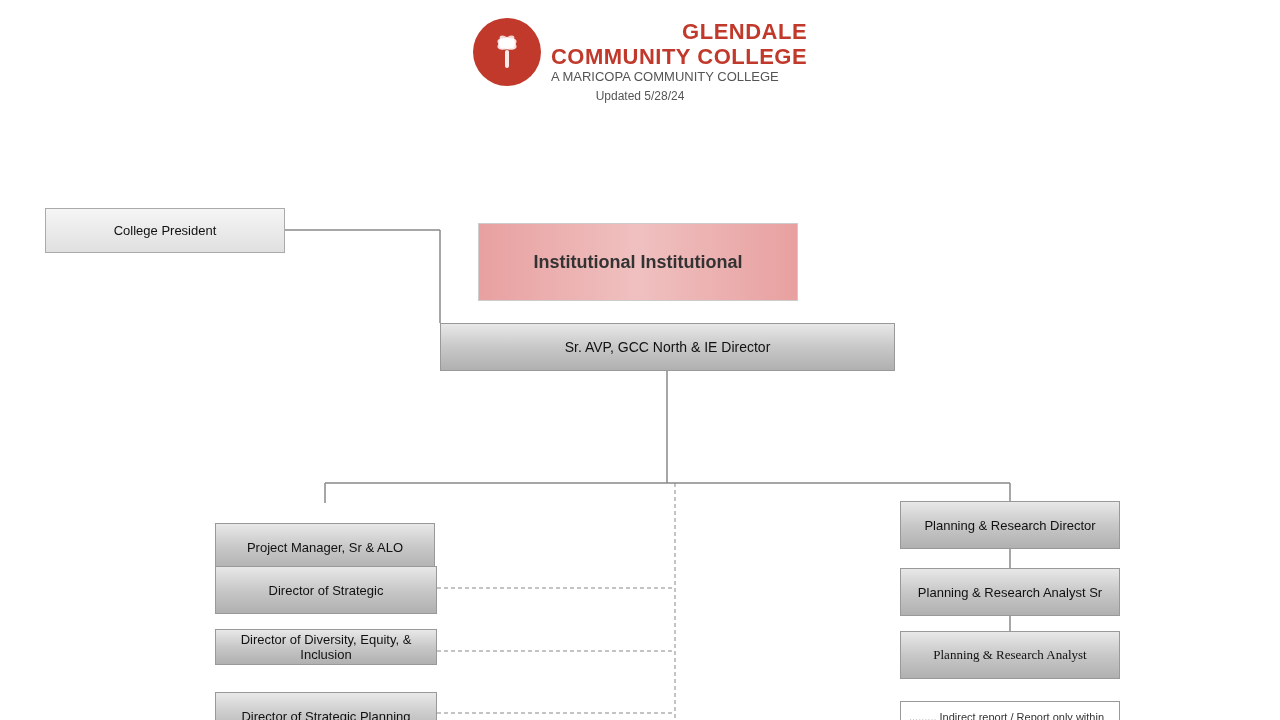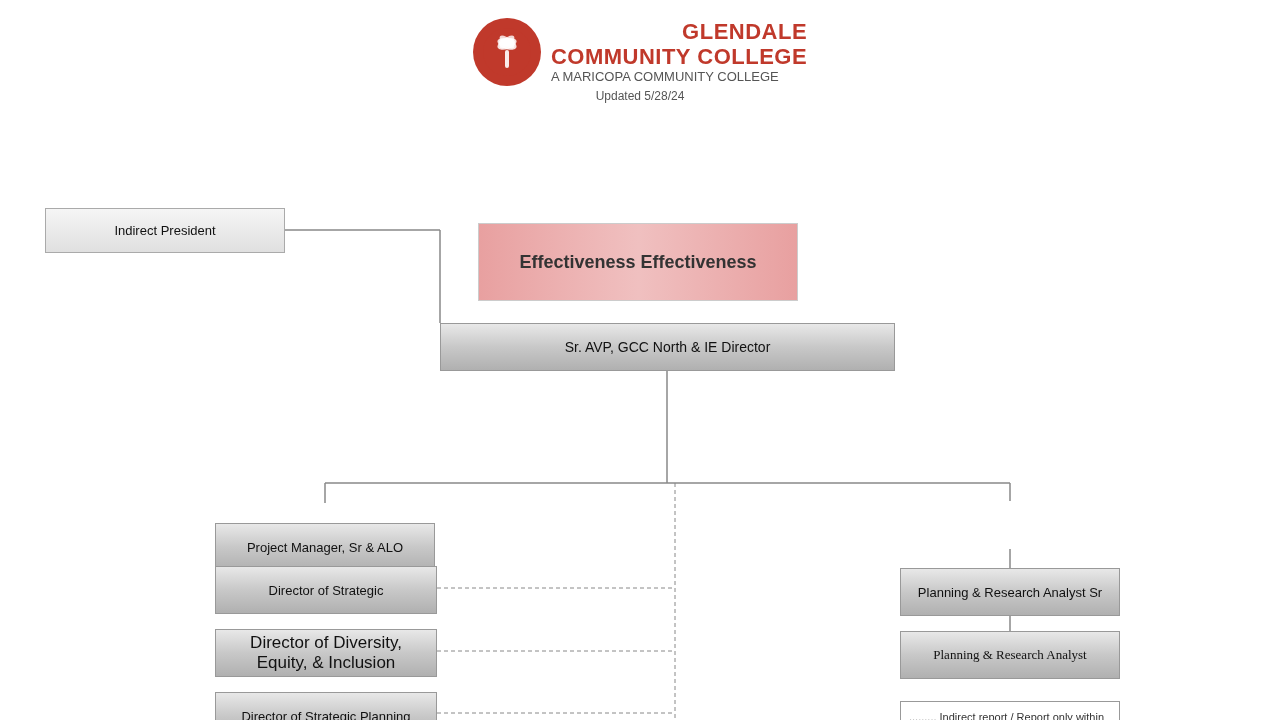--- a/index.html
+++ b/index.html
@@ -174,47 +174,50 @@
     <line x1="437" y1="480" x2="675" y2="480" stroke="#888" stroke-width="1" stroke-dasharray="4,3"></line>
 
     <line x1="437" y1="543" x2="675" y2="543" stroke="#888" stroke-width="1" stroke-dasharray="4,3"></line>
 
     <line x1="437" y1="605" x2="675" y2="605" stroke="#888" stroke-width="1" stroke-dasharray="4,3"></line>
 
     <line x1="675" y1="375" x2="675" y2="610" stroke="#888" stroke-width="1" stroke-dasharray="4,3"></line>
   </svg>
 
   <div class="box box-light" style="left:45px; top:100px; width:240px; height:45px; font-size:13px;">
-    <span>Indirect President</span>
+    <span>College President</span>
   </div>
 
   <div class="box box-pink" style="left:478px; top:115px; width:320px; height:78px;">
-    <span>Effectiveness Effectiveness</span>
+    <span>Institutional Institutional</span>
   </div>
 
   <div class="box" style="left:440px; top:215px; width:455px; height:48px; font-size:14px;">
     <span>Sr. AVP, GCC North &amp; IE Director</span>
   </div>
 
   <div class="box" style="left:215px; top:415px; width:220px; height:48px; font-size:13px;">
     <span>Project Manager, Sr &amp; ALO</span>
   </div>
 
   <div class="box" style="left:215px; top:458px; width:222px; height:48px; font-size:13px;">
     <span>Director of Strategic</span>
   </div>
 
-  <div class="box" style="left:215px; top:521px; width:222px; height:48px; font-size:17px;">
+  <div class="box" style="left:215px; top:521px; width:222px; height:36px; font-size:13px;">
     <span>Director of Diversity, Equity, &amp; Inclusion</span>
   </div>
 
   <div class="box" style="left:215px; top:584px; width:222px; height:48px; font-size:13px;">
     <span>Director of Strategic Planning</span>
   </div>
 
+  <div class="box" style="left:900px; top:393px; width:220px; height:48px; font-size:13px;">
+    <span>Planning &amp; Research Director</span>
+  </div>
 
   <div class="box" style="left:900px; top:460px; width:220px; height:48px; font-size:13px;">
     <span>Planning &amp; Research Analyst Sr</span>
   </div>
 
   <div class="box" style="left:900px; top:523px; width:220px; height:48px; font-size:13px;font-family:Liberation Serif, serif;">
     <span>Planning &amp; Research Analyst</span>
   </div>
 
   <div class="box box-dotted-legend" style="left:900px; top:593px; width:220px; height:48px; font-size:11px; line-height:1.4;">

